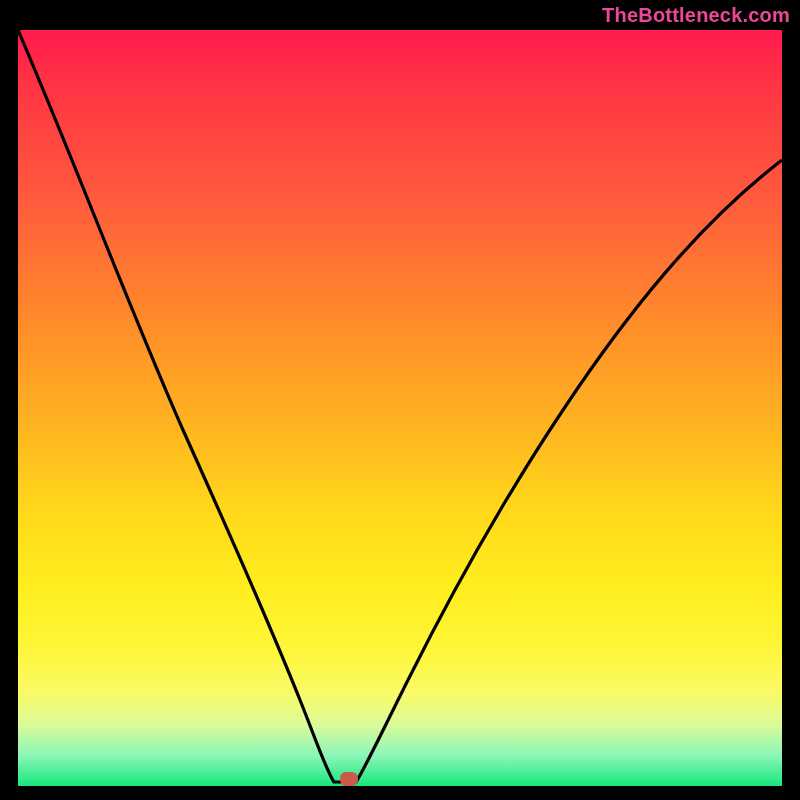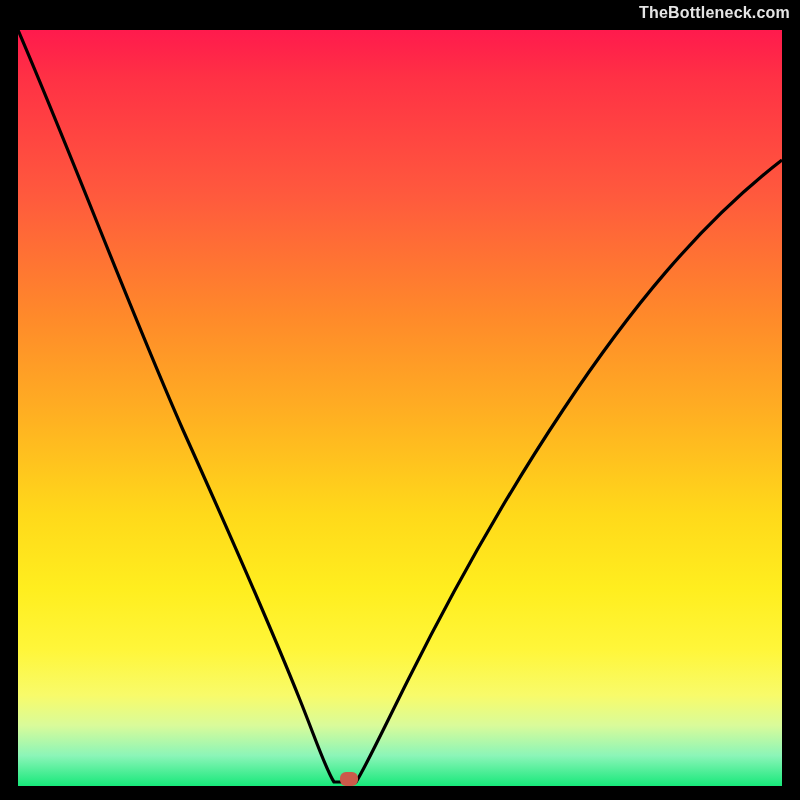--- a/index.html
+++ b/index.html
@@ -14,22 +14,22 @@
   .frame {
     position: relative;
     width: 800px;
     height: 800px;
     background: #000;
   }
   .watermark {
     position: absolute;
     top: 4px;
     right: 10px;
-    color: #e5e5e5;
-    font-size: 16px;
+    color: #ec4899;
+    font-size: 20px;
     font-weight: 600;
     letter-spacing: 0.2px;
     z-index: 5;
   }
   .plot {
     position: absolute;
     left: 18px;
     top: 30px;
     width: 764px;
     height: 756px;

